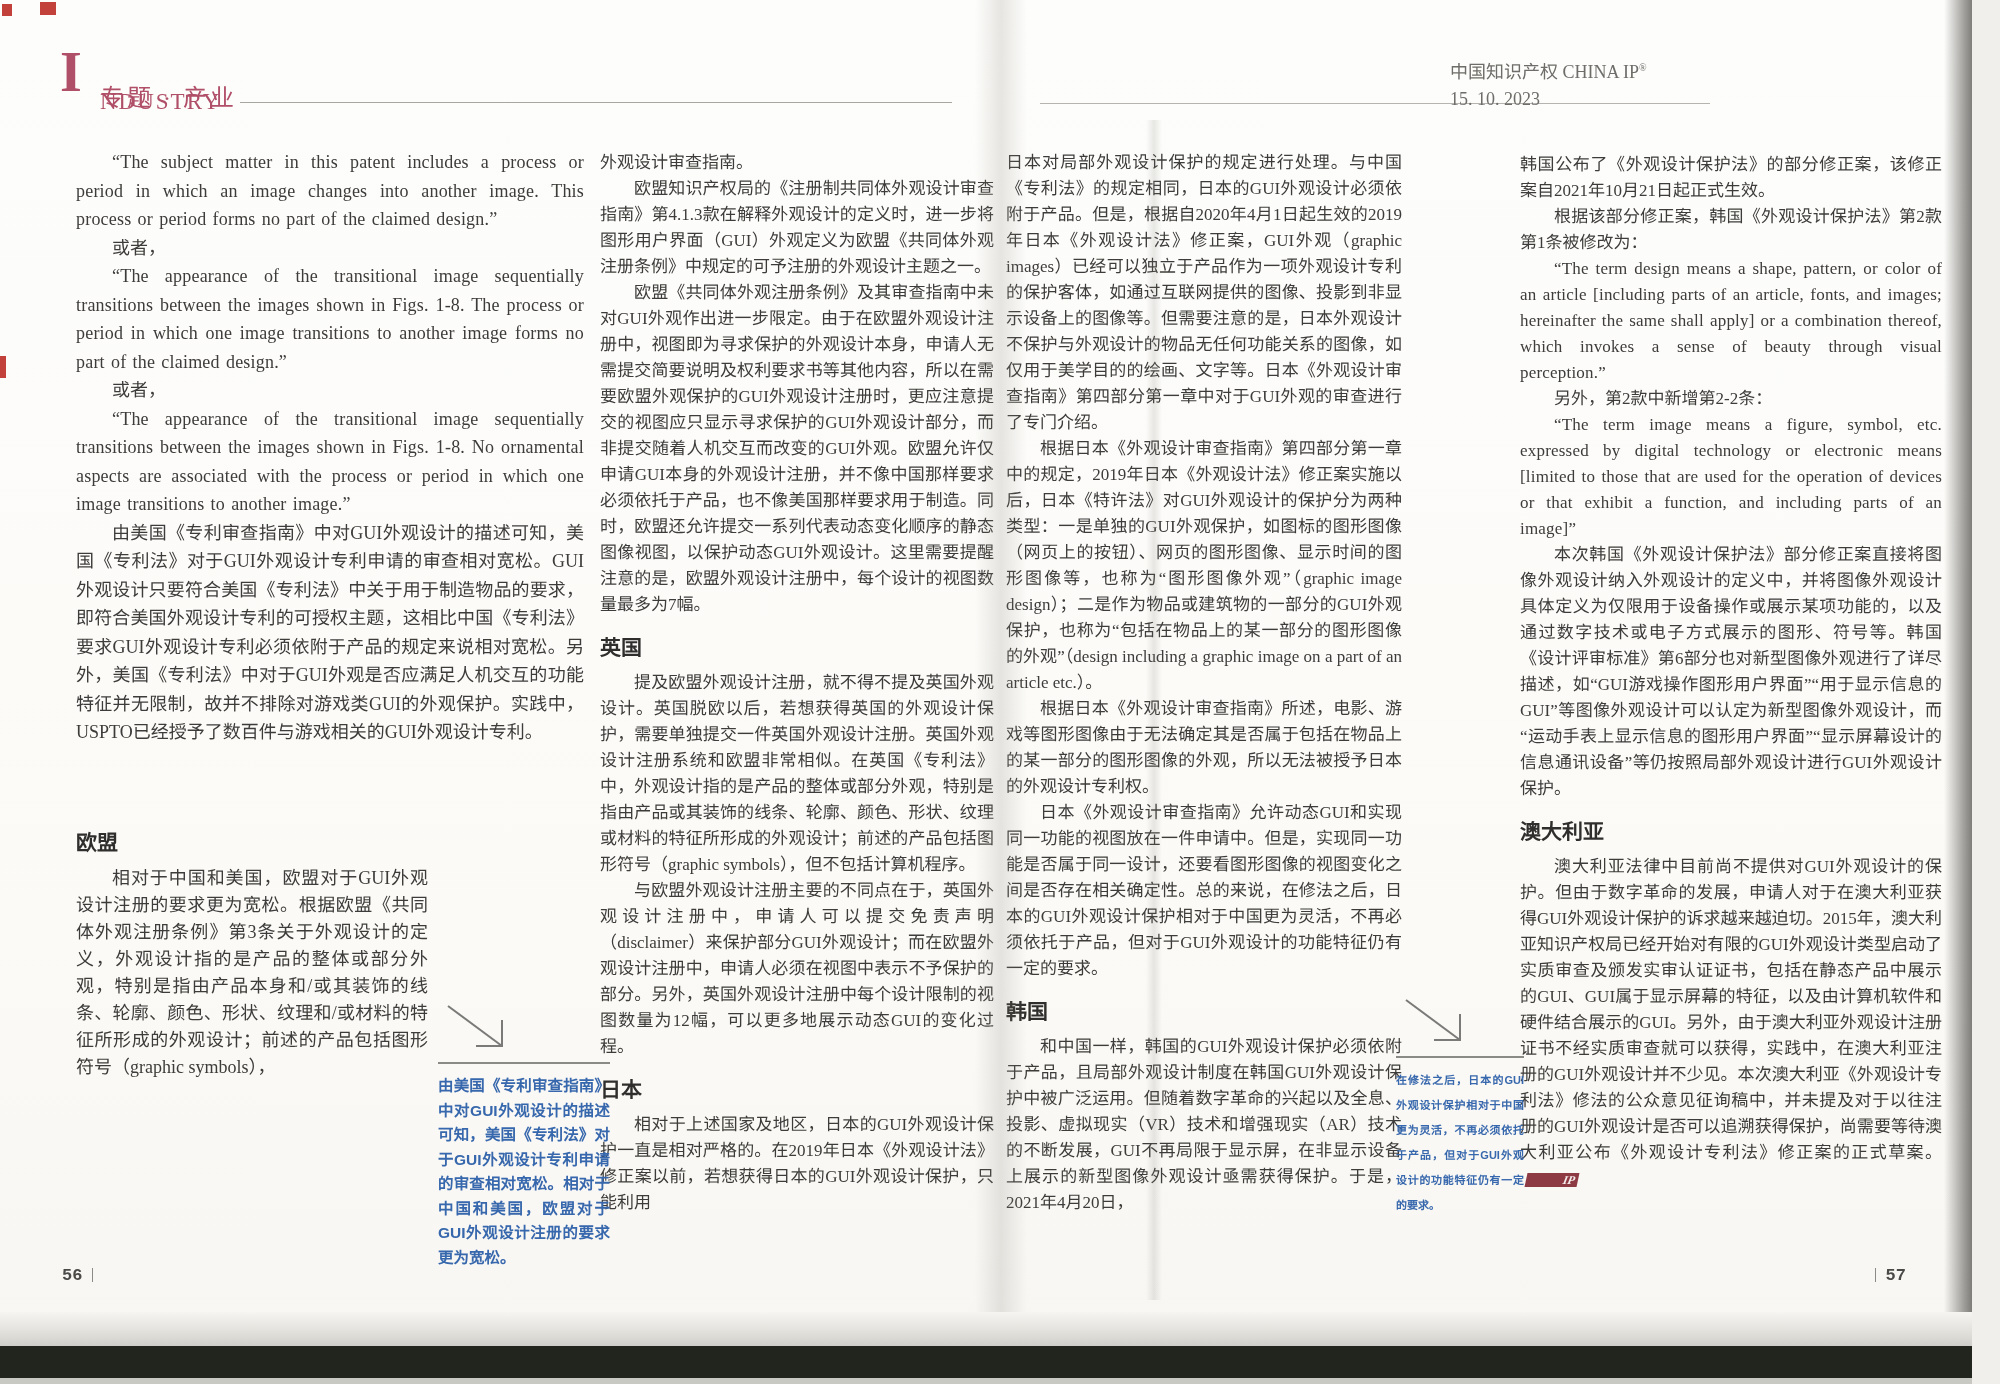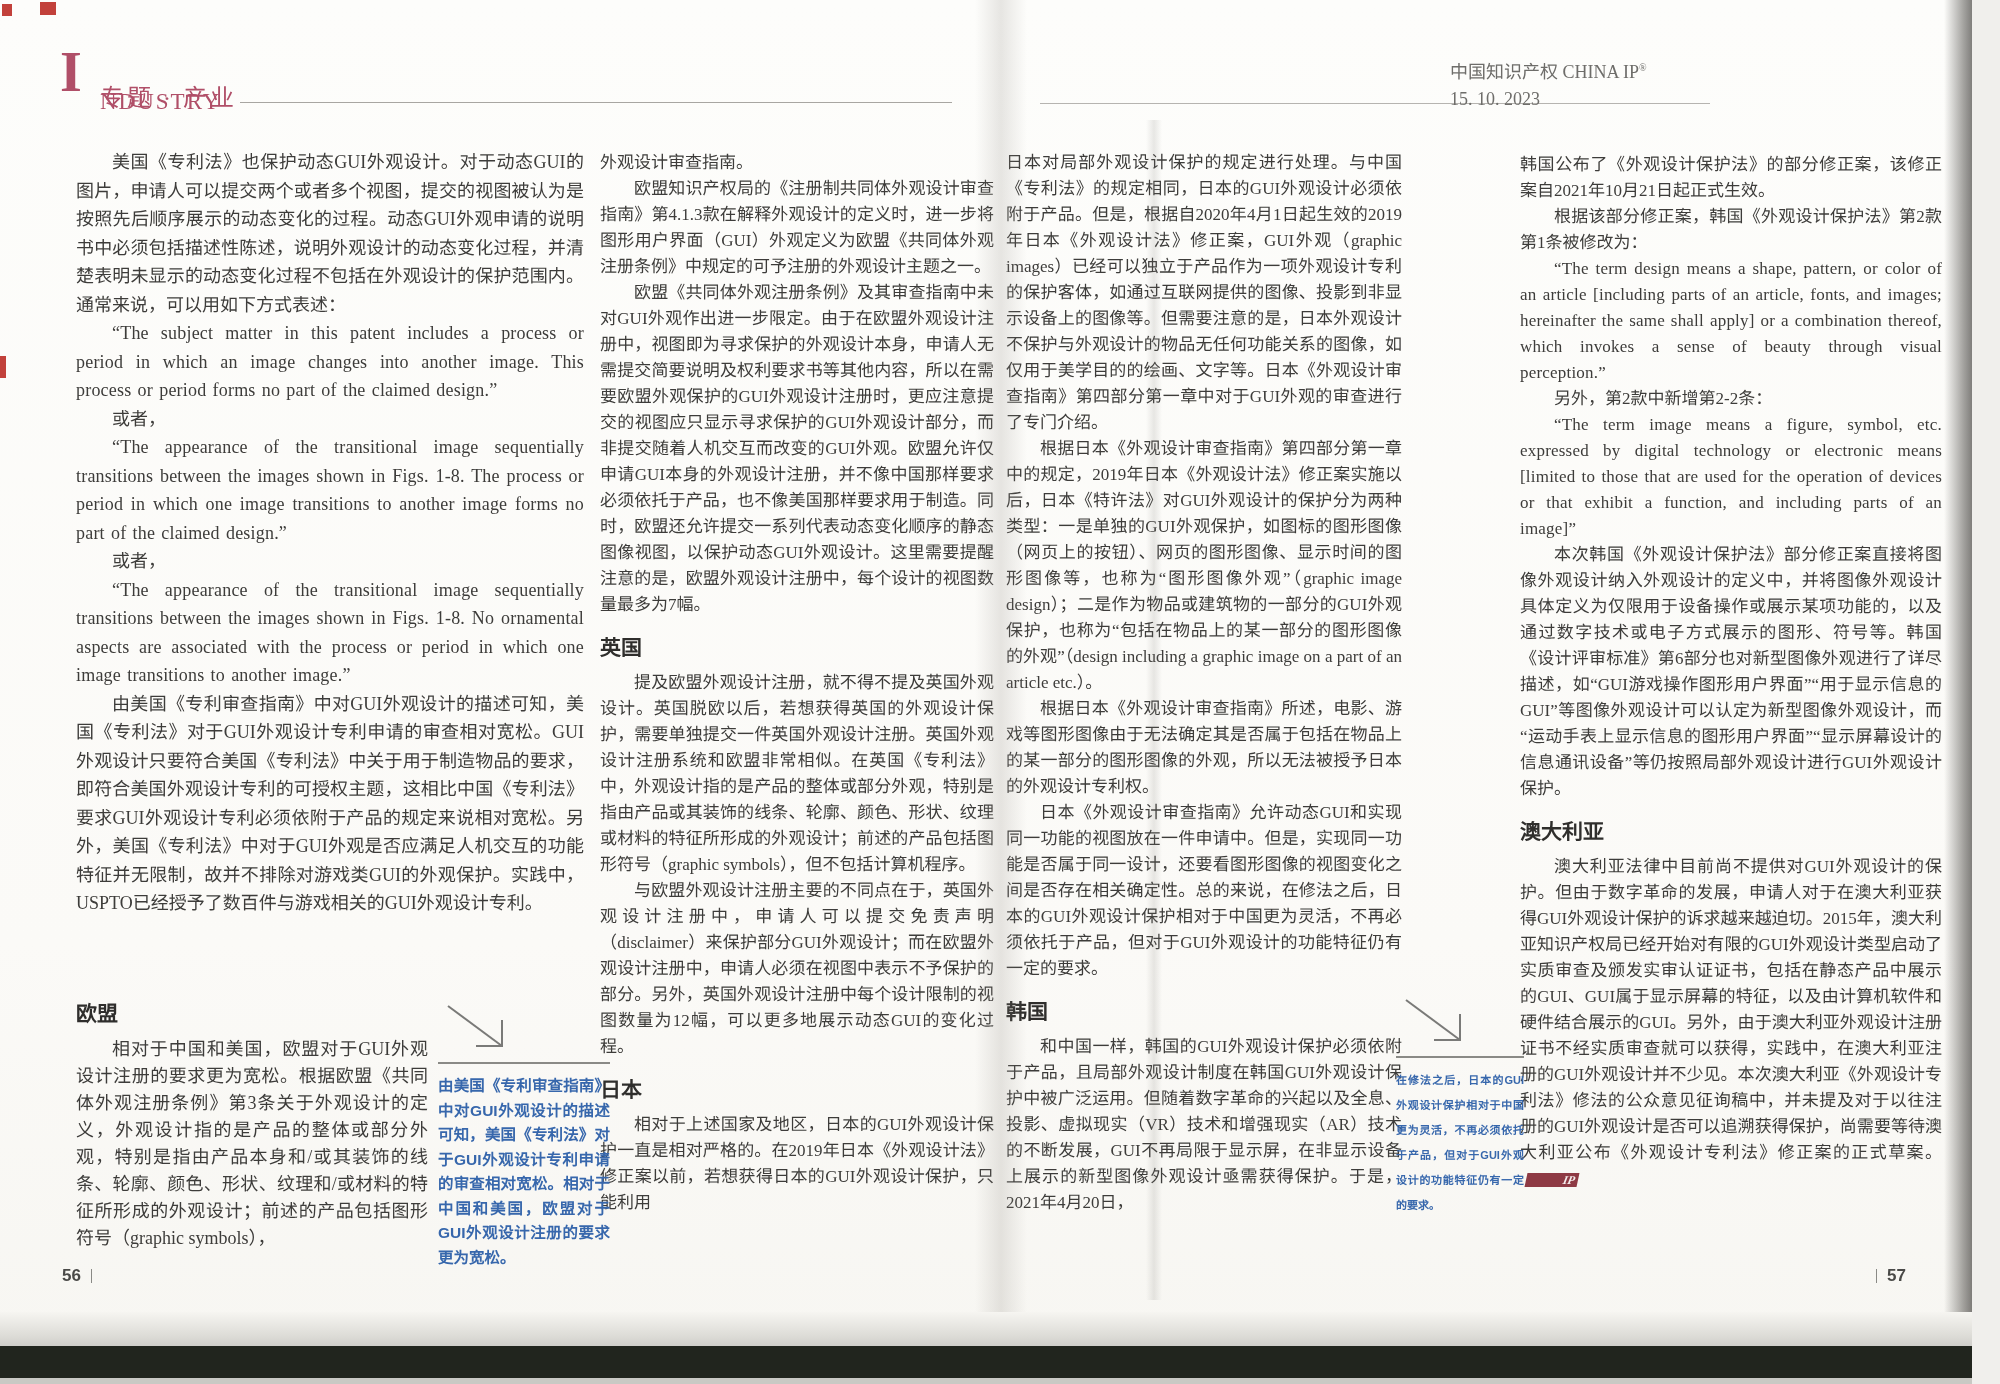--- a/index.html
+++ b/index.html
@@ -40,21 +40,21 @@
   
   .callout{position:absolute;font-family:"Liberation Sans","DejaVu Sans",sans-serif;}
   #callout1{left:438px;top:1002px;width:172px;}
   #callout2{left:1396px;top:996px;width:128px;}
   .callout .arrow{display:block;margin-left:6px;}
   .callout .crule{height:0;border-top:2px solid #8a8a86;margin:4px 0 10px;}
   .callout .ctext{font-size:15.5px;line-height:24.5px;font-weight:bold;
     color:#3767ac;text-align:justify;word-break:normal;}
   #callout2 .ctext{font-size:11px;line-height:25px;}
   
-  .pn{position:absolute;top:1266px;font-family:Liberation Sans, sans-serif;
+  .pn{position:absolute;top:1266px;font-family:Liberation Mono, monospace;
     font-size:17px;font-weight:bold;color:#4a4a48;}
   #pn-left{left:62px;}
   #pn-right{left:1832px;width:74px;text-align:right;}
   .pnbar{display:inline-block;width:1px;height:14px;background:#8a8a86;
     vertical-align:-2px;margin:0 10px;}
   
   .ip-mark{display:inline-block;background:#8e3a44;color:#f6eded;
     font-family:"Liberation Serif",serif;font-style:italic;font-weight:bold;
     font-size:12px;line-height:14px;padding:0 3px;transform:skewX(-12deg);
     margin-left:6px;}
@@ -84,21 +84,20 @@
   <div class="hdr-word">NDUSTRY</div>
   <div class="hdr-cn">专题 · 产业</div>
   <div class="hdr-rule-left"></div>
   <div class="hdr-rule-right"></div>
   <div class="hdr-right">
     <div><span>中国知识产权 CHINA IP</span><sup>®</sup></div>
     <div>15. 10. 2023</div>
   </div>
 
   <div class="col" id="col1">
-    <div class="para">美国《专利法》也保护动态GUI外观设计。对于动态GUI的图片，申请人可以提交两个或者多个视图，提交的视图被认为是按照先后顺序展示的动态变化的过程。动态GUI外观申请的说明书中必须包括描述性陈述，说明外观设计的动态变化过程，并清楚表明未显示的动态变化过程不包括在外观设计的保护范围内。通常来说，可以用如下方式表述：</div>
     <div class="para quote">“The subject matter in this patent includes a process or period in which an image changes into another image. This process or period forms no part of the claimed design.”</div>
     <div class="para">或者，</div>
     <div class="para quote">“The appearance of the transitional image sequentially transitions between the images shown in Figs. 1-8. The process or period in which one image transitions to another image forms no part of the claimed design.”</div>
     <div class="para">或者，</div>
     <div class="para quote">“The appearance of the transitional image sequentially transitions between the images shown in Figs. 1-8. No ornamental aspects are associated with the process or period in which one image transitions to another image.”</div>
     <div class="para">由美国《专利审查指南》中对GUI外观设计的描述可知，美国《专利法》对于GUI外观设计专利申请的审查相对宽松。GUI外观设计只要符合美国《专利法》中关于用于制造物品的要求，即符合美国外观设计专利的可授权主题，这相比中国《专利法》要求GUI外观设计专利必须依附于产品的规定来说相对宽松。另外，美国《专利法》中对于GUI外观是否应满足人机交互的功能特征并无限制，故并不排除对游戏类GUI的外观保护。实践中，USPTO已经授予了数百件与游戏相关的GUI外观设计专利。</div>
     <div class="colhead">欧盟</div>
     <div class="para narrow">相对于中国和美国，欧盟对于GUI外观设计注册的要求更为宽松。根据欧盟《共同体外观注册条例》第3条关于外观设计的定义，外观设计指的是产品的整体或部分外观，特别是指由产品本身和/或其装饰的线条、轮廓、颜色、形状、纹理和/或材料的特征所形成的外观设计；前述的产品包括图形符号（graphic symbols），</div>
   </div>
 

